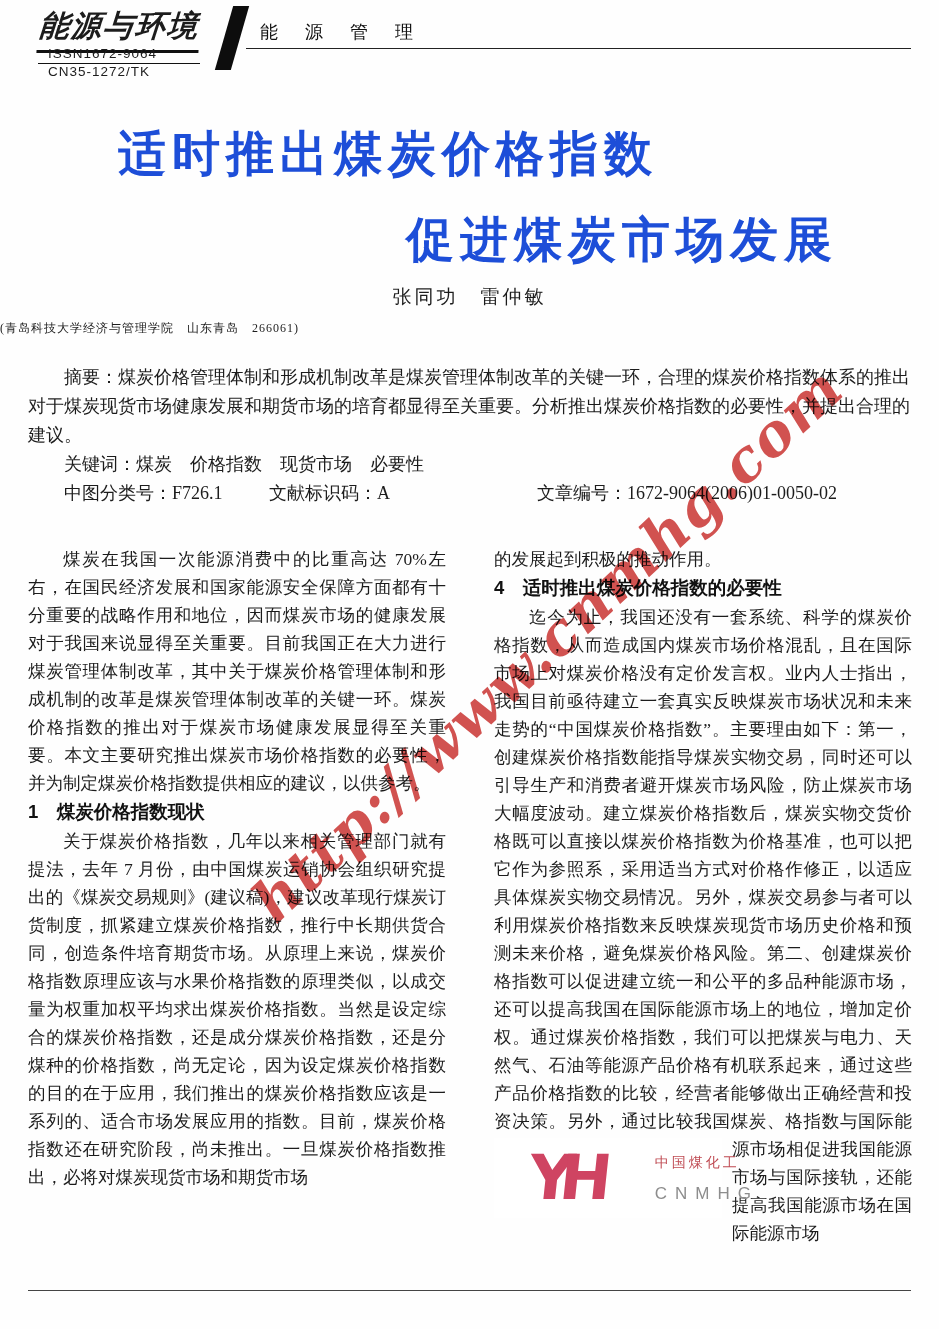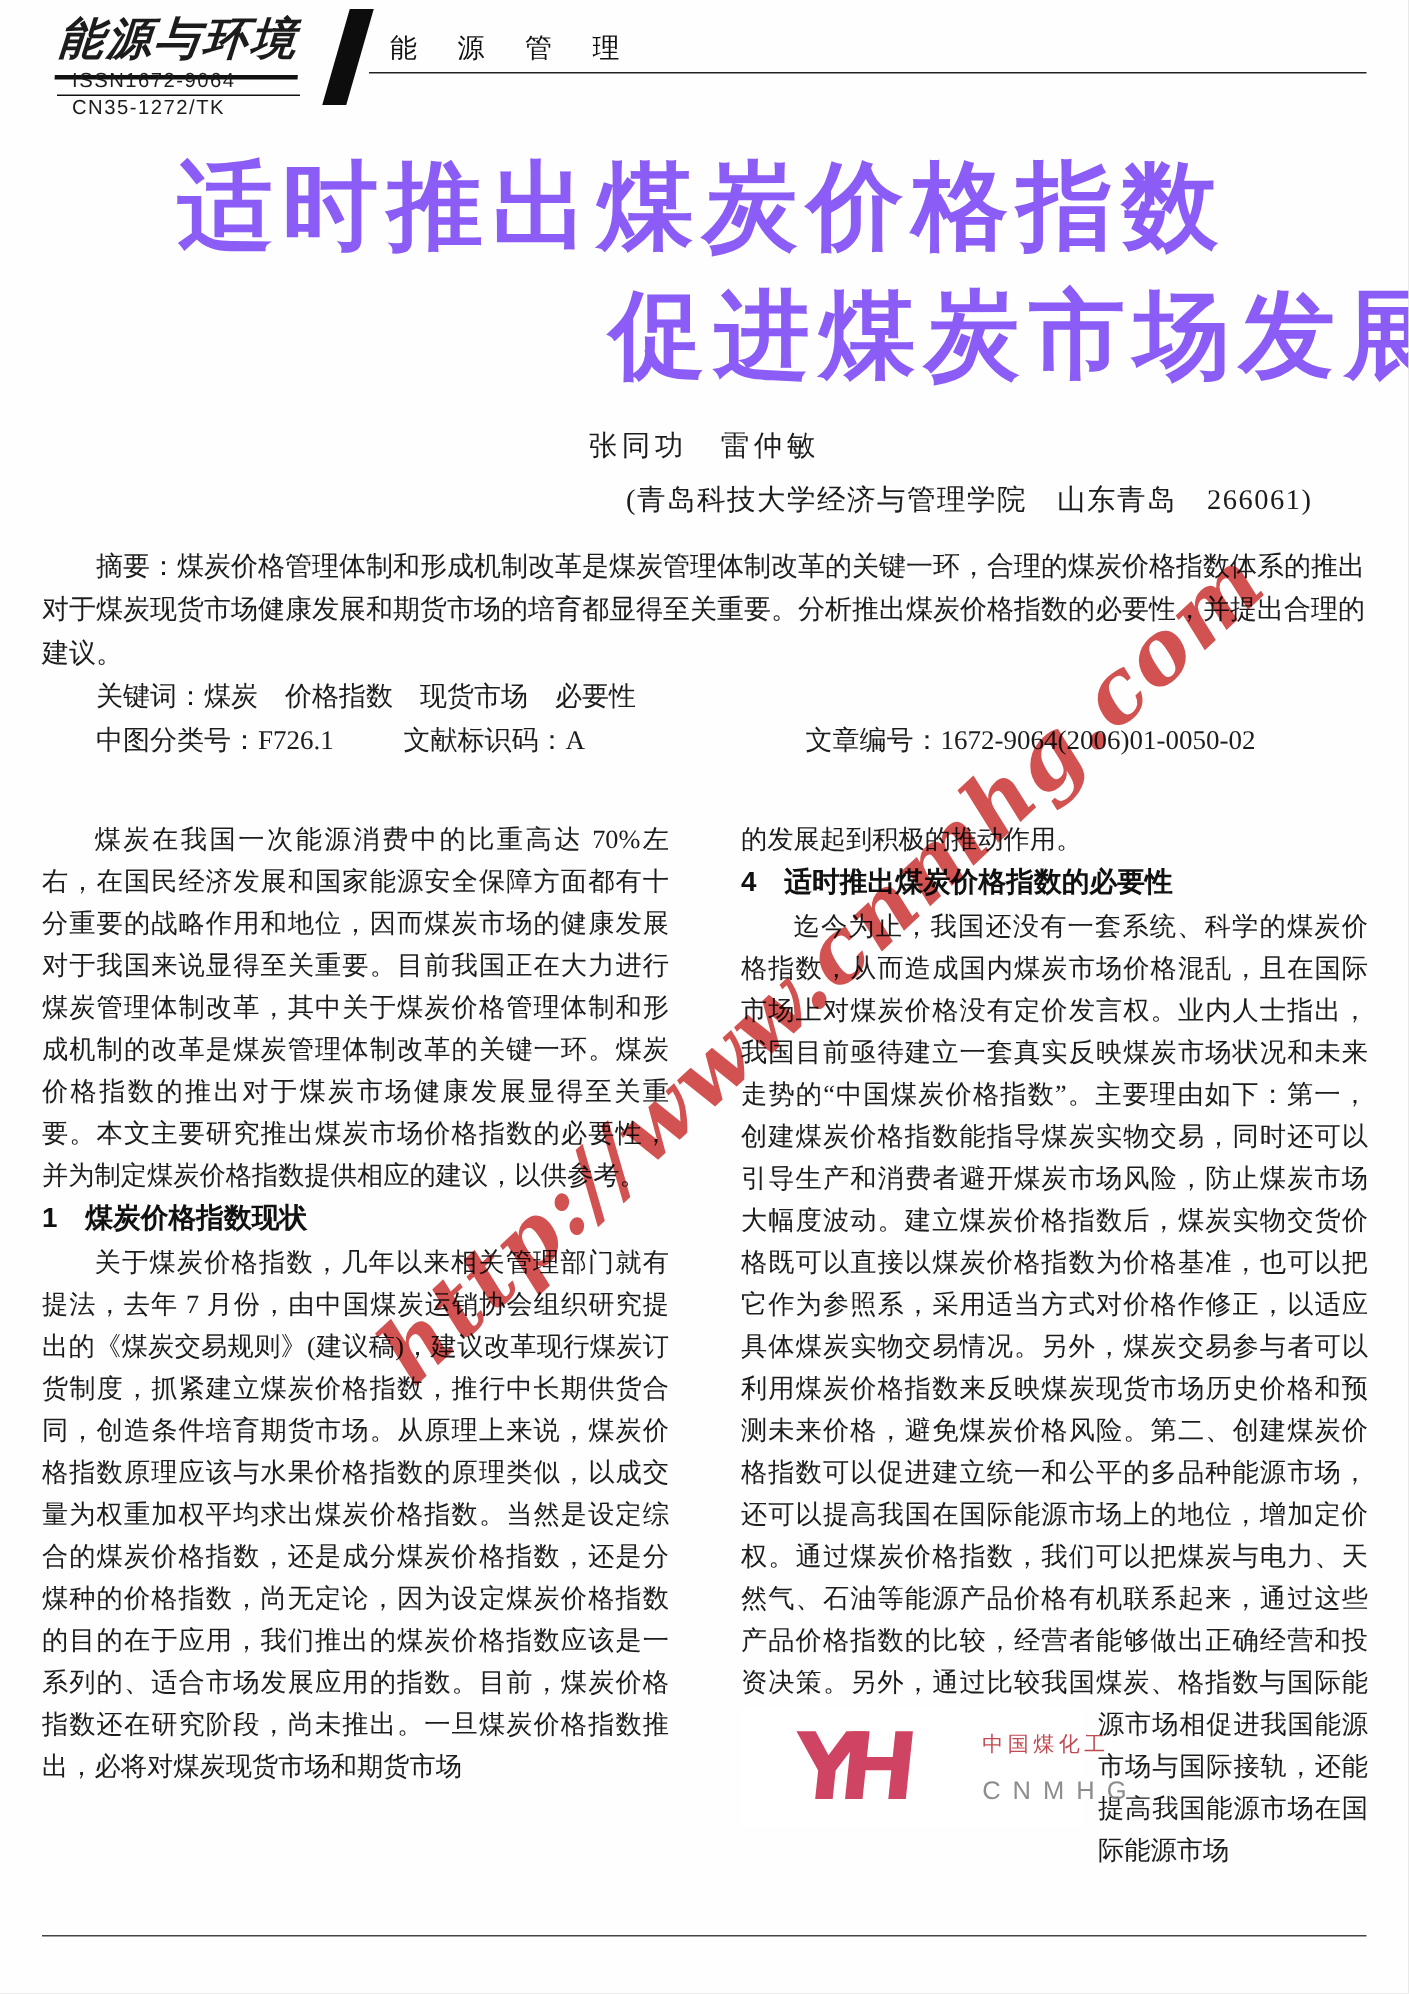--- a/index.html
+++ b/index.html
@@ -46,32 +46,32 @@
   }
   .header-line {
     position: absolute; left: 246px; right: 28px; top: 48px;
     border-top: 1.5px solid #222; height: 0;
   }
 
   
   .title {
     position: absolute;
     font-family: "Liberation Sans", sans-serif;
-    font-weight: bold; font-size: 64px; letter-spacing: 6px;
-    color: #8b5cf6; white-space: nowrap;
+    font-weight: bold; font-size: 48px; letter-spacing: 6px;
+    color: #1d4ed8; white-space: nowrap; margin-top: 28px;
   }
   .title1 { left: 118px; top: 94px; }
   .title2 { left: 406px; top: 180px; }
   .authors {
     position: absolute; top: 284px; left: 0; width: 939px;
     text-align: center; font-size: 19px; letter-spacing: 3px;
   }
   .affiliation {
     position: absolute; top: 320px; left: 0; width: 875px;
-    text-align: right; font-size: 19px; letter-spacing: 1px;
+    text-align: left; font-size: 12px; letter-spacing: 1px;
   }
 
   
   .abstract-block {
     position: absolute; left: 28px; right: 29px; top: 363px;
     font-size: 18px; line-height: 29px; text-align: justify;
   }
   .abstract-block p { margin: 0; }
   .indent { text-indent: 2em; }
   .meta { position: relative; padding-left: 36px; }

